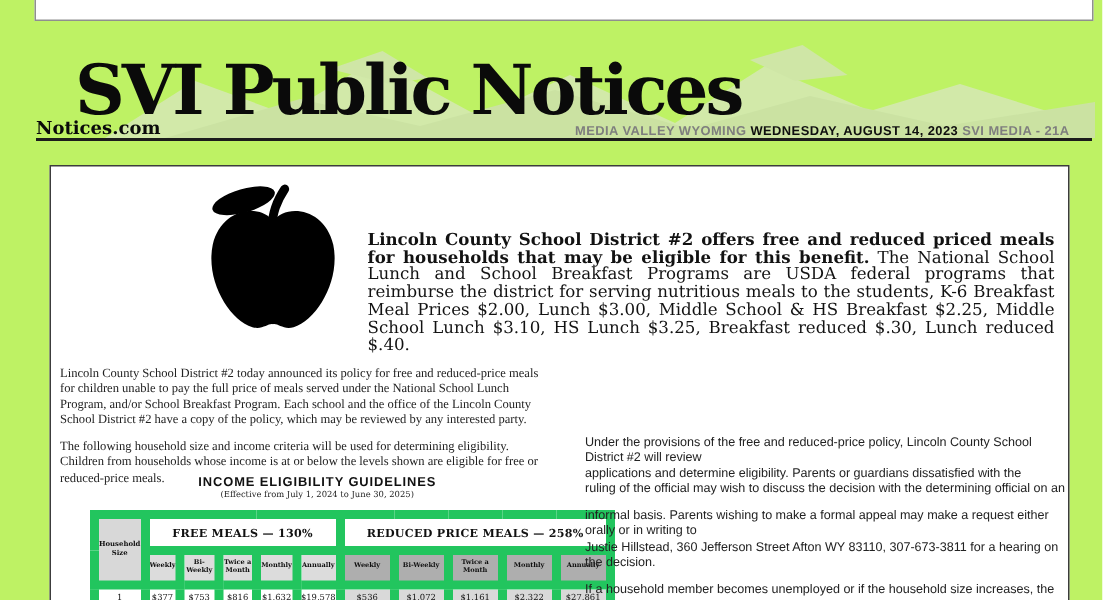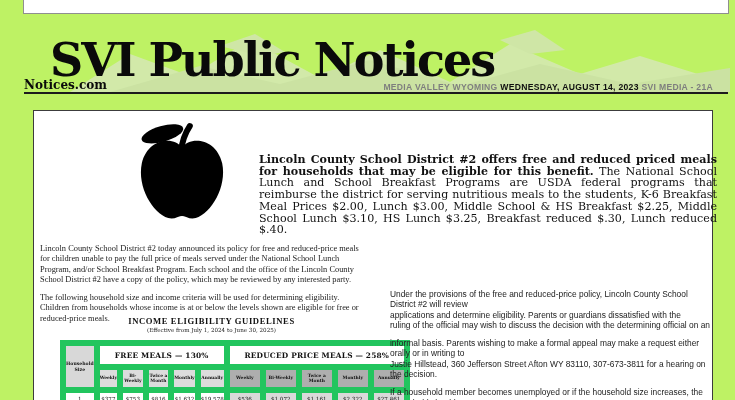--- a/index.html
+++ b/index.html
@@ -17,32 +17,32 @@
         font-weight:bold;font-size:12px;color:#0a0a0a;}
   .dateline{position:absolute;right:22px;top:82px;font-size:8.6px;letter-spacing:.3px;
             white-space:nowrap;}
   .dl-muted{color:#7e7e7e;font-weight:bold;}
   .dl-strong{color:#0f0f0f;font-weight:bold;}
   .rule{position:absolute;left:24px;top:92px;width:704px;height:2px;background:#1c1c1c;}
   
   .notice-box{position:absolute;left:33px;top:110px;width:678px;height:340px;
               border:1.5px solid #3c3c3c;background:#fff;}
   .apple{position:absolute;left:133px;top:118px;width:98px;height:114px;}
-  .intro{position:absolute;left:259px;top:154px;width:458px;
+  .intro{position:absolute;left:245px;top:154px;width:458px;
          font-family:"DejaVu Serif",serif;font-size:11.1px;line-height:11.7px;
          text-align:justify;text-align-last:justify;color:#121212;}
   .intro b{font-weight:bold;}
   .col{position:absolute;font-size:8.4px;line-height:10.3px;color:#222;
        font-family:"Liberation Sans",sans-serif;}
   .col p{margin:0 0 8px 0;white-space:pre-line;}
   .left-col{left:40px;top:244px;width:322px;font-family:Liberation Serif, serif;}
   .right-col{left:390px;top:289px;width:324px;}
   
   .tbl-title{position:absolute;left:60px;top:316px;width:303px;text-align:center;
-             font-family:Liberation Serif, serif;font-size:8.6px;font-weight:600;
+             font-family:Liberation Sans, sans-serif;font-size:8.6px;font-weight:600;
              letter-spacing:.6px;color:#111;}
   .tbl-sub{position:absolute;left:60px;top:327px;width:303px;text-align:center;
            font-family:"DejaVu Serif",serif;font-size:5.6px;color:#222;}
   table.guidelines{position:absolute;left:60px;top:340px;border-collapse:collapse;
                    table-layout:fixed;font-family:"DejaVu Serif",serif;}
   table.guidelines td,table.guidelines th{border:6px solid #22c55e;padding:0;
                    text-align:center;vertical-align:middle;overflow:hidden;}
   .hh-head{width:25px;background:#d8d8d8;font-size:4.6px;font-weight:bold;line-height:5.2px;}
   .grp{height:18px;font-size:7.4px;font-weight:600;background:#fff;letter-spacing:.2px;}
   .sub-free{height:17px;font-size:4.4px;font-weight:bold;line-height:4.9px;background:#dcdcdc;}

